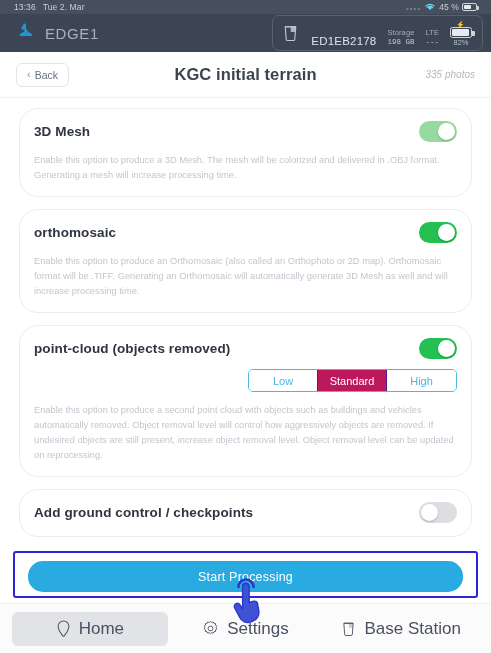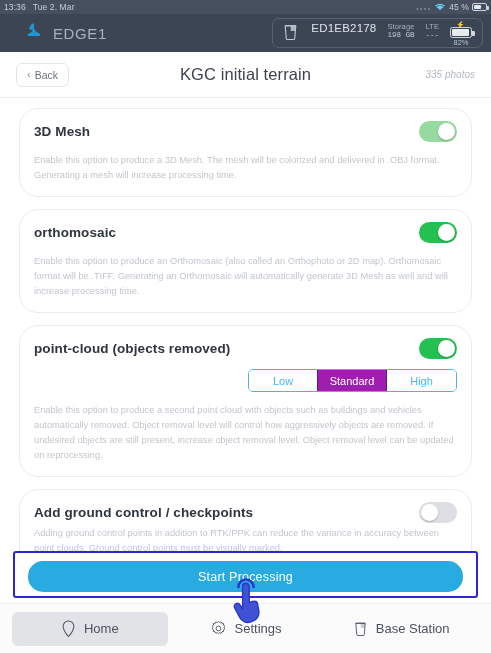--- a/index.html
+++ b/index.html
@@ -20,21 +20,21 @@
     display: flex;
     flex-direction: column;
   }
 
   
   .status-bar {
     height: 14px;
     background: #464f5e;
     display: flex;
     align-items: center;
-    padding: 0 4px;
+    padding: 0 14px;
     flex: 0 0 auto;
     color: #c9cfd8;
     font-size: 8.5px;
     letter-spacing: 0.1px;
   }
   .status-left { display: flex; align-items: center; gap: 7px; }
   .status-right { margin-left: auto; display: flex; align-items: center; gap: 3px; }
   .status-dots {
     color: #7a8494; font-size: 8px; letter-spacing: 1px; position: relative; top: 1px;
   }
@@ -51,34 +51,34 @@
     position: absolute; left: 1px; top: 1px; bottom: 1px;
     width: 55%; background: #e7ebf0; border-radius: 1px; display: block;
   }
 
   
   .app-header {
     height: 38px;
     background: #3c4554;
     display: flex;
     align-items: center;
-    padding: 0 8px 0 24px;
+    padding: 0 8px 0 16px;
     flex: 0 0 auto;
   }
   .brand { display: flex; align-items: center; gap: 9px; }
   .brand-name {
     color: #a9b1bd; font-size: 15px; letter-spacing: 0.6px;
   }
   .device-chip {
     margin-left: auto;
-    display: flex; align-items: flex-start; gap: 11px;
+    display: flex; align-items: flex-end; gap: 11px;
     border: 1px solid #59626f;
     border-radius: 7px;
     padding: 3px 10px 3px 8px;
-    height: 30px;
+    height: 36px;
   }
   .chip-name { color: #dfe4ea; font-size: 11.5px; letter-spacing: 0.2px; }
   .chip-stat { text-align: left; line-height: 1.25; }
   .chip-stat .k { color: #a7afbb; font-size: 7.5px; display: block; letter-spacing: 0.1px;}
   .chip-stat .v { color: #c3cad3; font-size: 7.5px; display: block; font-family: Liberation Mono, monospace; }
   .chip-batt { display: flex; flex-direction: column; align-items: center; gap: 0px; }
   .bolt { color: #cfd5de; font-size: 7px; line-height: 5px; }
   .batt-shell {
     width: 22px; height: 11px; border: 1.3px solid #cfd5de; border-radius: 2.5px;
     position: relative;
@@ -107,20 +107,21 @@
     display:flex; align-items:center; gap:4px;
     border:1px solid #e3e5e9; border-radius:6px;
     background:#fff; padding:5px 10px;
     color:#6a7280; font-size:10.5px; cursor:pointer;
   }
   .back-chev { font-size: 11px; color:#8b919b; line-height:1; }
   .page-title {
     position:absolute; left:0; right:0; text-align:center;
     font-size:16.5px; color:#3d4450; letter-spacing:0.1px;
     pointer-events:none;
+    font-weight:bold;
   }
   .photo-count {
     margin-left:auto; color:#b3b8c0; font-size:10px; position:relative; z-index:2;font-style:italic;
   }
 
   
   .content {
     flex: 1 1 auto;
     overflow: hidden;
     padding: 10px 19px 0 19px;
@@ -167,21 +168,21 @@
   .segmented {
     display: flex; border: 1px solid #49b5e8; border-radius: 5px;
     overflow: hidden; height: 23px;
   }
   .seg {
     width: 69px; display:flex; align-items:center; justify-content:center;
     font-size: 11px; color: #49b5e8; background:#fff; cursor:pointer;
     border-right: 1px solid #4c1d95;
   }
   .seg:last-child { border-right: none; }
-  .seg.active { background: #a21caf; color: #ffffff; }
+  .seg.active { background: #be185d; color: #ffffff; }
 
   
   .action-wrap {
     flex: 0 0 auto;
     padding: 0 19px;
     position: relative;
     height: 52px;
   }
   .action-highlight {
     position: absolute;
@@ -205,21 +206,21 @@
     height: 50px;
     background: #fbfbfc;
     border-top: 1px solid #eeeff1;
     display:flex; align-items:center;
     padding: 0 12px;
   }
   .nav-item {
     flex: 1 1 0;
     display:flex; align-items:center; justify-content:center; gap:8px;
     height: 34px; border-radius: 6px; cursor:pointer;
-    color:#4a5261; font-size: 13px;
+    color:#4a5261; font-size: 17px;
   }
   .nav-item.active { background: #e2e3e6; }
   .nav-ico { display:flex; align-items:center; justify-content:center; }
 
   
   .cursor-hand {
     position: absolute;
     left: 225px; top: 576px;
     width: 42px; height: 52px;
     pointer-events: none;
@@ -343,21 +344,20 @@
       <div class="card-desc">Enable this option to produce a second point cloud with objects such as buildings and vehicles automatically removed. Object removal level will control how aggressively objects are removed. If undesired objects are still present, increase object removal level. Object removal level can be updated on reprocessing.</div>
     </div>
 
     <div class="card">
       <div class="card-head">
         <span class="card-title">Add ground control / checkpoints</span>
         <span class="toggle">
             <span class="knob"></span>
           </span>
       </div>
-      <div class="card-desc tight">Adding ground control points in addition to RTK/PPK can reduce the variance in accuracy between point clouds. Ground control points must be visually marked.</div>
     </div>
 
   </div>
 
   <div class="action-wrap">
     <div class="action-highlight"></div>
     <div class="start-btn">Start Processing</div>
   </div>
 
   <div class="bottom-nav">

